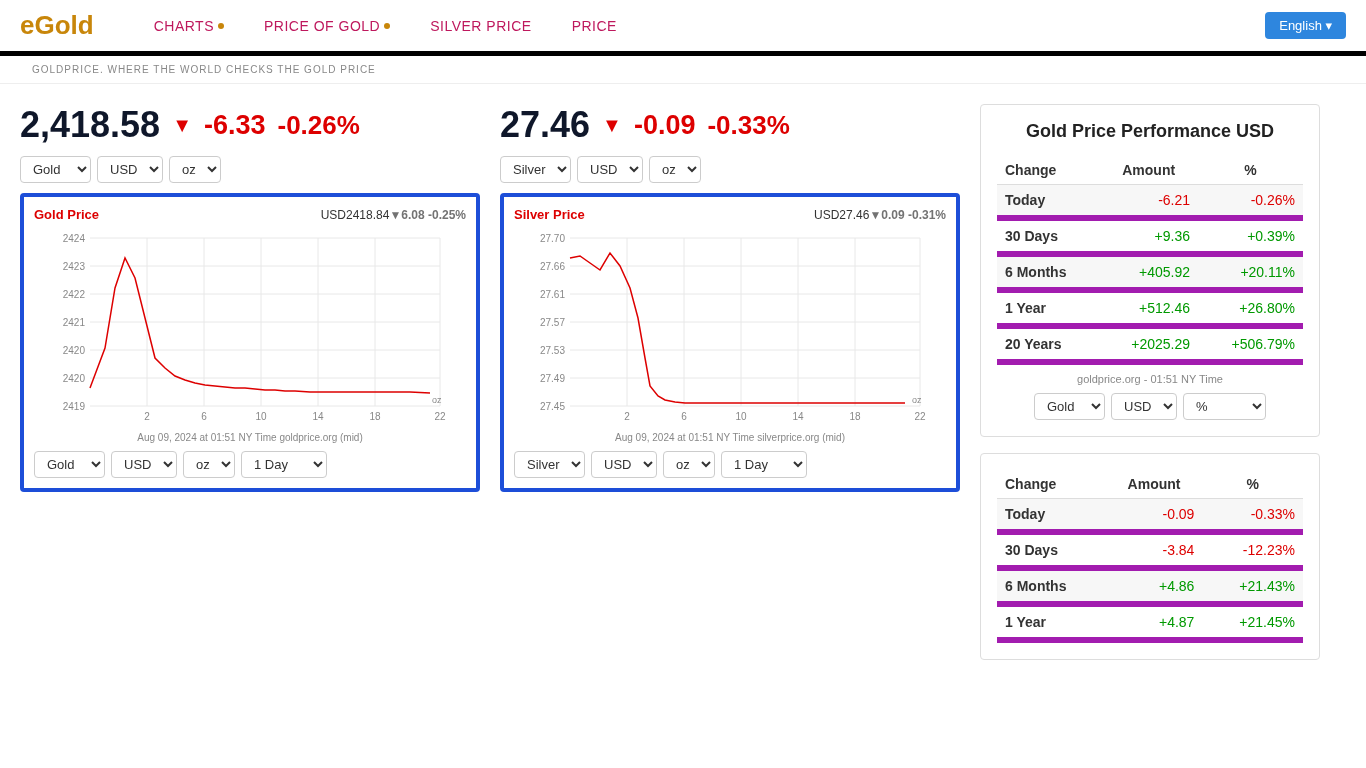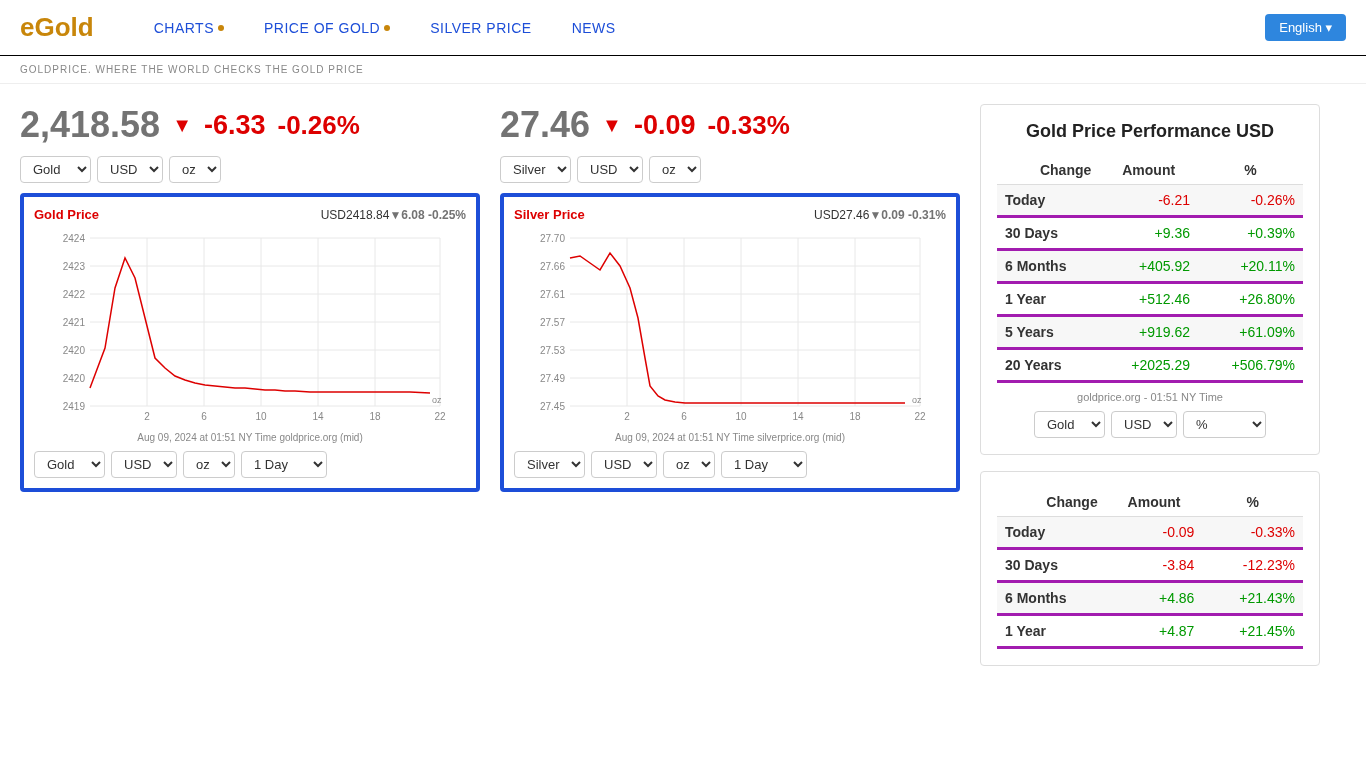--- a/index.html
+++ b/index.html
@@ -1,46 +1,46 @@
 <!DOCTYPE html>
 <html><head>
   <meta charset="utf-8">
   <style>
     * { box-sizing: border-box; margin: 0; padding: 0; }
     body { font-family: Arial, sans-serif; background: #fff; color: #333; font-size: 14px; }
 
     
     .navbar {
       display: flex; align-items: center; padding: 0 20px; height: 56px;
-      border-bottom: 1px solid #000000; background: #fff;
+      border-bottom: 5px solid #000000; background: #fff;
     }
     .logo { font-size: 26px; font-weight: bold; color: #333; margin-right: 60px; }
     .logo span { color: #c8860a; }
     .nav-links { display: flex; gap: 40px; flex: 1; }
     .nav-link {
-      text-decoration: none; color: #1d4ed8; font-size: 14px; font-weight: 500;
+      text-decoration: none; color: #be185d; font-size: 14px; font-weight: 500;
       letter-spacing: 0.5px; display: flex; align-items: center; gap: 4px;
     }
     .nav-link .dot { width: 6px; height: 6px; background: #c8860a; border-radius: 50%; display: inline-block; }
     .lang-btn {
       background: #2e86de; color: #fff; border: none; padding: 6px 14px;
       border-radius: 4px; cursor: pointer; font-size: 13px;
       display: flex; align-items: center; gap: 4px;
     }
 
     
-    .subheader { padding: 8px 20px; font-size: 10px; color: #888; letter-spacing: 1px; border-bottom: 1px solid #eee; }
+    .subheader { padding: 8px 32px; font-size: 10px; color: #888; letter-spacing: 1px; border-bottom: 1px solid #eee; }
 
     
     .main { padding: 20px; display: flex; flex-wrap: wrap; gap: 20px; }
 
     
     .price-section { flex: 1; min-width: 300px; max-width: 460px; }
     .price-header { display: flex; align-items: center; gap: 12px; margin-bottom: 10px; flex-wrap: wrap; }
-    .price-value { font-size: 36px; font-weight: bold; color: #737373; }
+    .price-value { font-size: 36px; font-weight: bold; color: #0f172a; }
     .price-arrow-down { color: #d00; font-size: 20px; }
     .price-change { font-size: 27px; color: #d00; font-weight: bold; }
     .price-pct { font-size: 26px; color: #d00; font-weight: bold; }
     .selectors { display: flex; gap: 6px; margin-bottom: 10px; }
     .selector-sm {
       border: 1px solid #ccc; border-radius: 4px; padding: 4px 8px;
       font-size: 13px; background: #fff; cursor: pointer; color: #333;
     }
 
     
@@ -61,22 +61,22 @@
     .perf-card {
       border: 1px solid #ddd; border-radius: 4px; padding: 16px;
       background: #fff; margin-bottom: 16px;
     }
     .perf-title { font-size: 18px; font-weight: bold; text-align: center; margin-bottom: 14px; color: #222; }
     .perf-table { width: 100%; border-collapse: collapse; }
     .perf-table th {
       text-align: center; padding: 6px 8px; font-weight: bold;
       font-size: 14px; border-bottom: 1px solid #ddd;
     }
-    .perf-table th:first-child { text-align: right; }
-    .perf-table td { padding: 7px 8px; font-size: 14px; border-bottom: 3px solid #a21caf; }
+    .perf-table th:first-child { text-align: left; }
+    .perf-table td { padding: 7px 8px; font-size: 14px; border-bottom: 6px solid #a21caf; }
     .perf-table td:first-child { font-weight: bold; }
     .perf-table td.amount, .perf-table td.pct { text-align: right; }
     .green { color: #090; }
     .red { color: #d00; }
     .perf-footer { font-size: 11px; color: #888; text-align: center; margin: 8px 0; }
     .perf-selectors { display: flex; gap: 6px; justify-content: center; margin-top: 8px; }
   </style>
 </head>
 <body>
 
@@ -90,21 +90,21 @@
       <span class="dot"></span>
     </a>
     <a class="nav-link" href="#">
       <span>PRICE OF GOLD</span>
       <span class="dot"></span>
     </a>
     <a class="nav-link" href="#">
       <span>SILVER PRICE</span>
     </a>
     <a class="nav-link" href="#">
-      <span>NEWS</span>
+      <span>PRICE</span>
     </a>
   </div>
   <button class="lang-btn">English ▾</button>
 </nav>
 
 <div class="subheader">GOLDPRICE. WHERE THE WORLD CHECKS THE GOLD PRICE</div>
 
 <div class="main">
 
   <div class="price-section">
@@ -296,25 +296,20 @@
             <tr style="background: rgb(247, 247, 247);">
     <td>6 Months</td>
     <td class="amount green">+405.92</td>
     <td class="pct green">+20.11%</td>
   </tr>
             <tr>
     <td>1 Year</td>
     <td class="amount green">+512.46</td>
     <td class="pct green">+26.80%</td>
   </tr>
-            <tr style="background: rgb(247, 247, 247);">
-    <td>5 Years</td>
-    <td class="amount green">+919.62</td>
-    <td class="pct green">+61.09%</td>
-  </tr>
             <tr>
     <td>20 Years</td>
     <td class="amount green">+2025.29</td>
     <td class="pct green">+506.79%</td>
   </tr>
           </tbody>
       </table>
       <div class="perf-footer">goldprice.org - 01:51 NY Time</div>
       <div class="perf-selectors">
         <select class="selector-sm">

